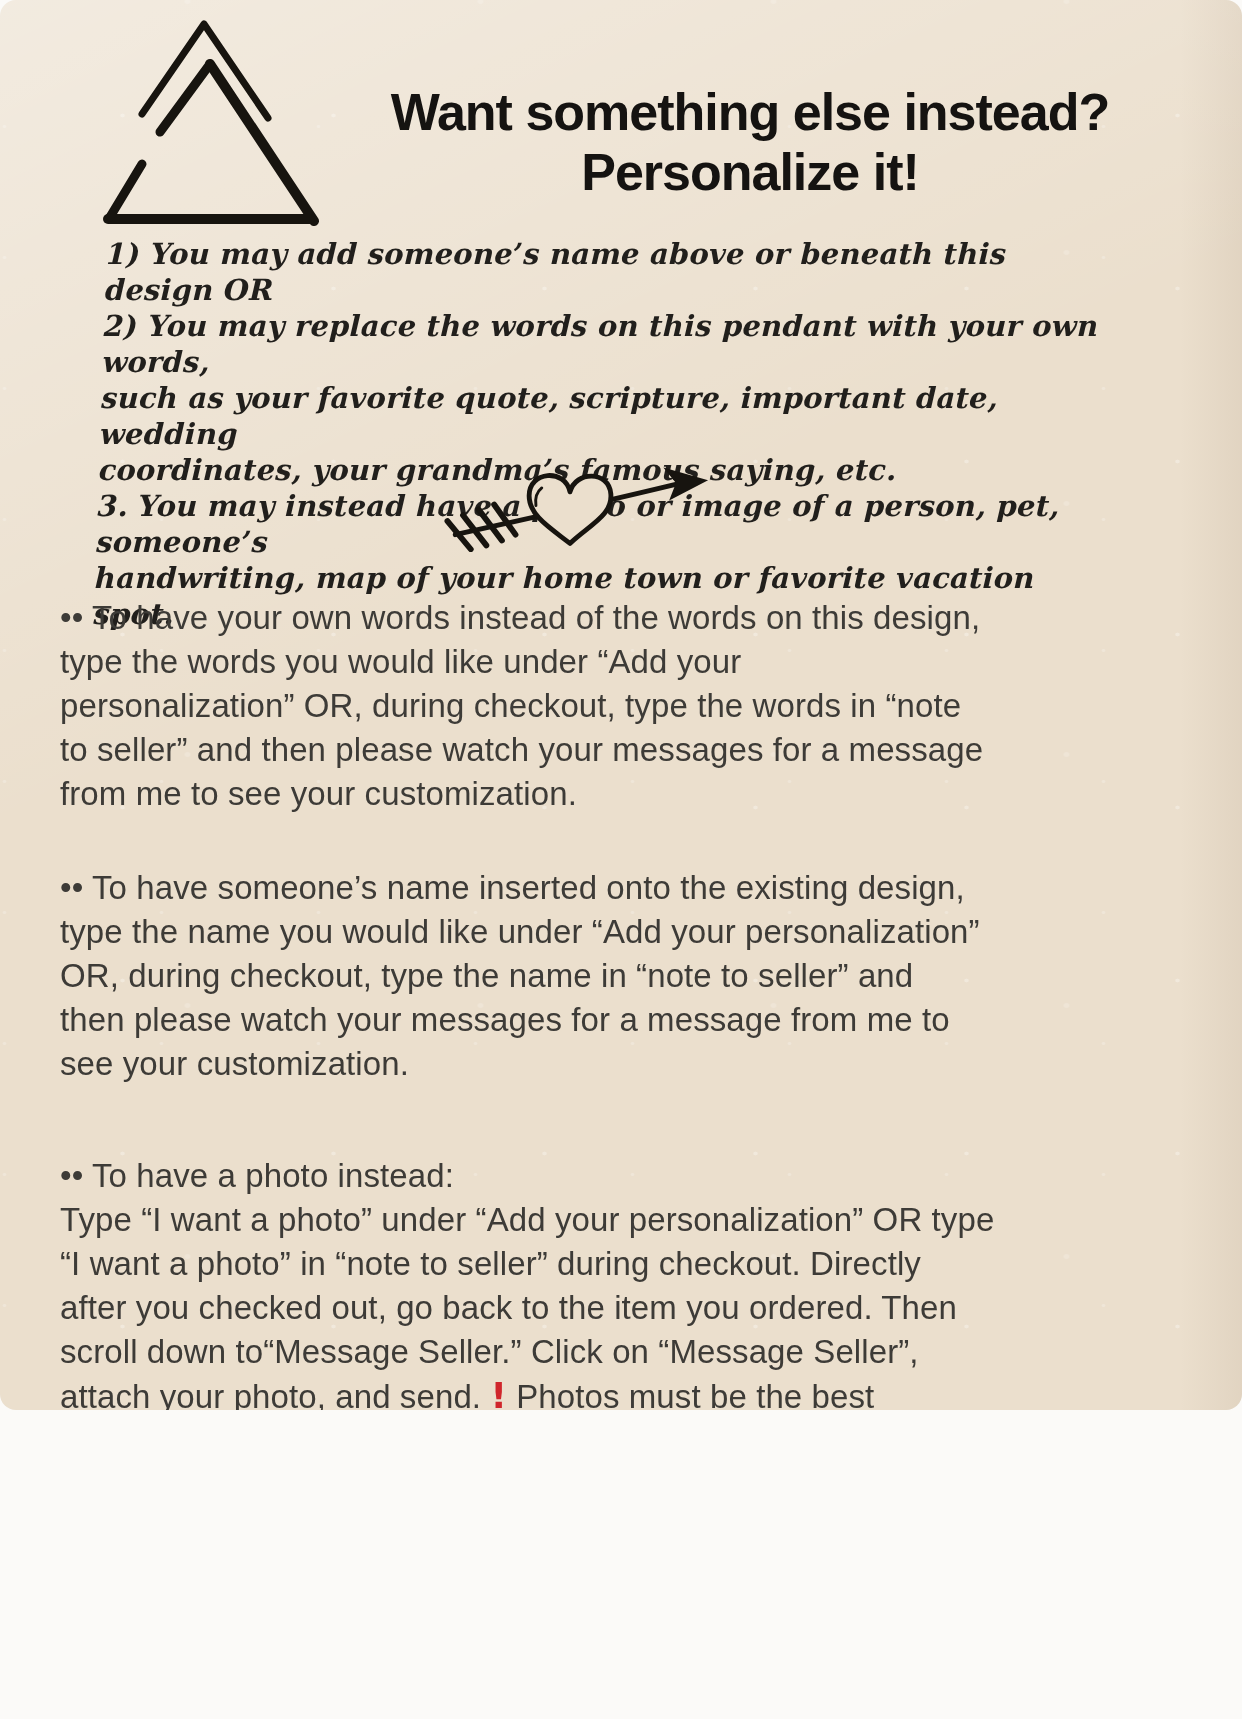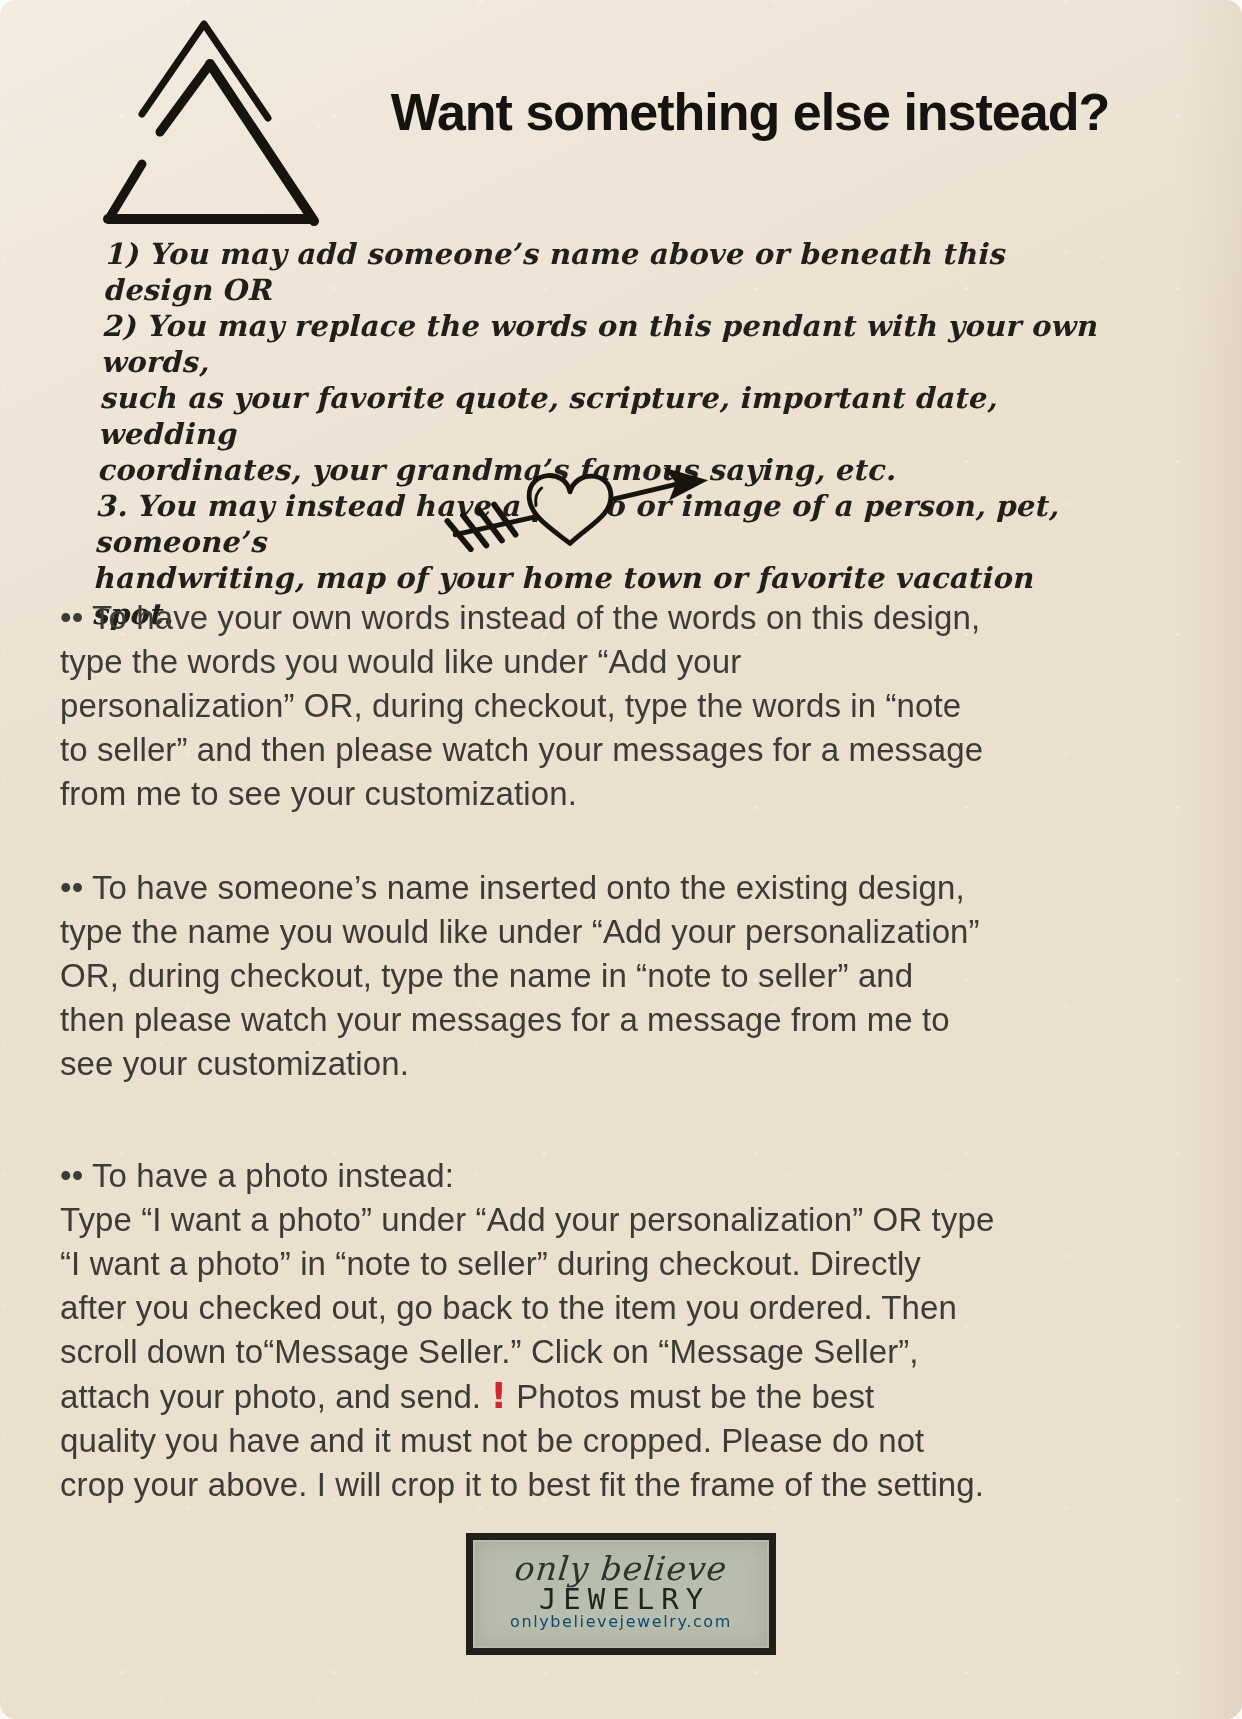--- a/index.html
+++ b/index.html
@@ -1,18 +1,18 @@
 <!DOCTYPE html>
 <html><head>
 <meta charset="utf-8">
 <style>
   html,body{margin:0;padding:0;background:#fbfaf8;}
   .page{
     position:relative;
-    width:1242px;height:1719px;
+    width:1242px;height:1410px;
     border-radius:16px;
     overflow:hidden;
     background-color:#ebdfcd;
     background-image:
       linear-gradient(155deg, rgba(255,255,255,.38) 0%, rgba(255,255,255,0) 42%),
       linear-gradient(to left, rgba(140,115,90,.10) 0%, rgba(140,115,90,0) 5%),
       radial-gradient(rgba(255,255,255,.30) 1.6px, transparent 2.8px),
       radial-gradient(rgba(255,255,255,.22) 1.2px, transparent 2.4px),
       radial-gradient(rgba(255,255,255,.18) 2.2px, transparent 3.6px);
     background-size:100% 100%,100% 100%,211px 173px,157px 131px,293px 251px;
@@ -86,20 +86,21 @@
   <svg class="tri-logo" viewBox="0 0 236 212" aria-hidden="true">
     <path class="ink" stroke-width="7" d="M58 100 L120 10 L184 104"></path>
     <path class="ink" stroke-width="10" d="M126 50 L230 207"></path>
     <path class="ink" stroke-width="10" d="M226 205 L24 205"></path>
     <path class="ink" stroke-width="9" d="M26 203 L58 150"></path>
     <path class="ink" stroke-width="9" d="M76 118 L126 50"></path>
   </svg>
 
   <div class="title-block">
     <div>Want something else instead?</div>
+    <div>Personalize it!</div>
   </div>
 
   <div class="script-block">1) You may add someone’s name above or beneath this design OR
 2) You may replace the words on this pendant with your own words,
 such as your favorite quote, scripture, important date, wedding
 coordinates, your grandma’s famous saying, etc.
 3. You may instead have a photo or image of a person, pet, someone’s
 handwriting, map of your home town or favorite vacation spot.</div>
 
   <svg class="doodle" viewBox="0 0 290 95" aria-hidden="true">

